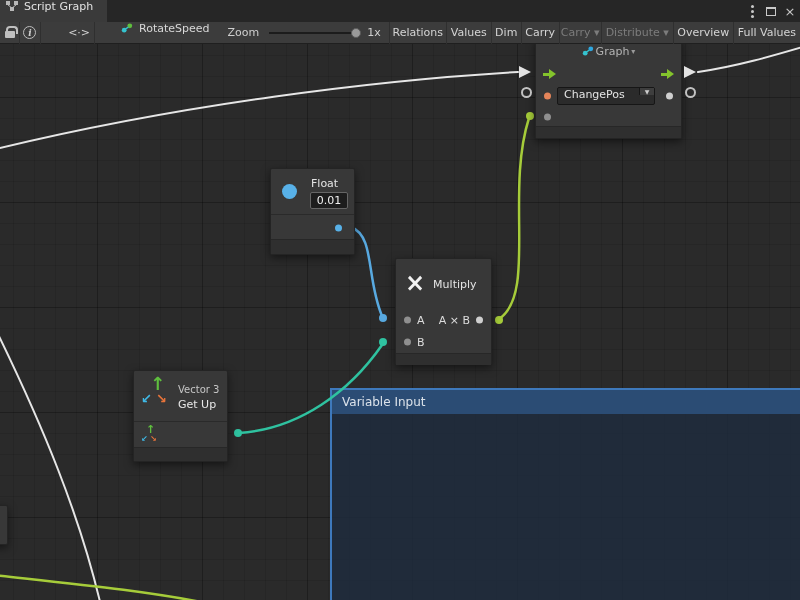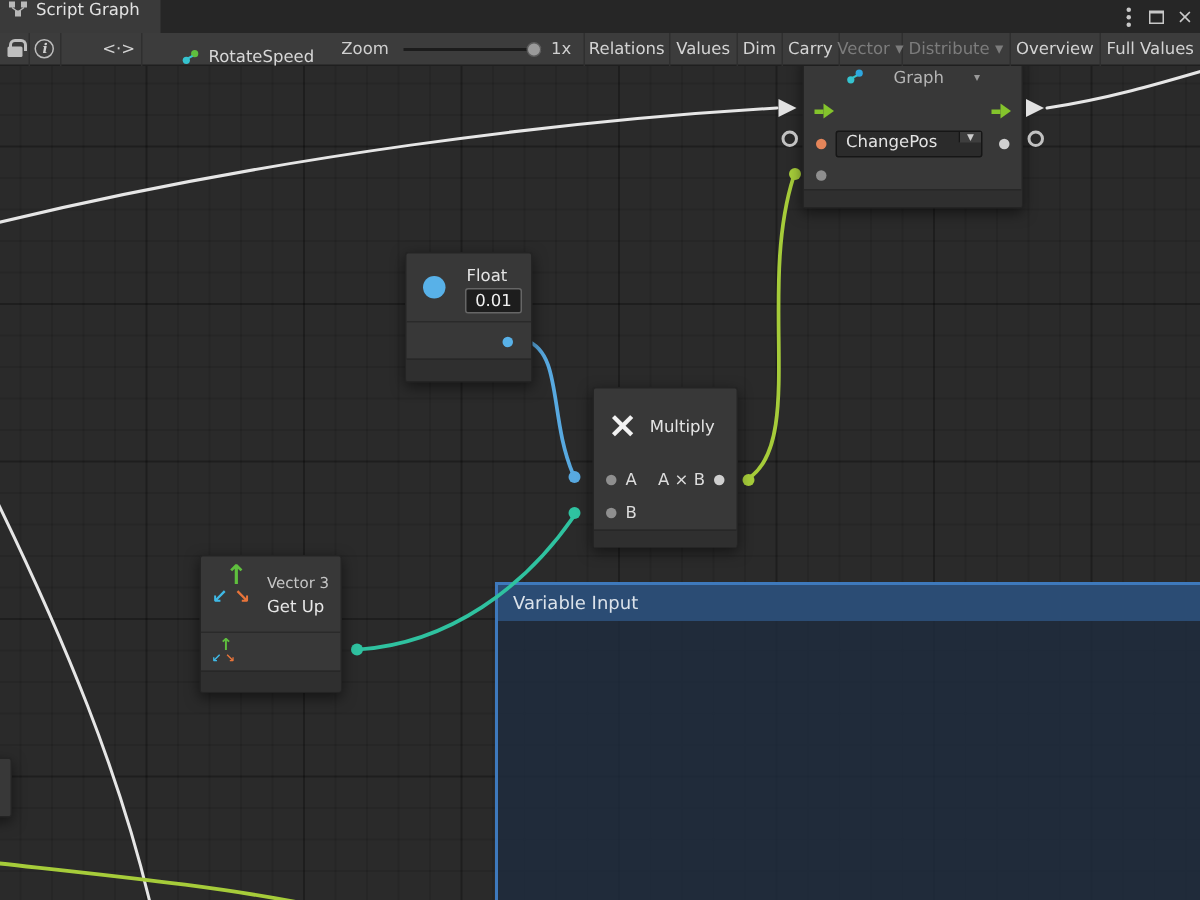--- a/index.html
+++ b/index.html
@@ -29,21 +29,21 @@
   
   .toolbar{position:absolute;top:22px;left:0;right:0;height:22px;background:#3c3c3c;border-bottom:1px solid #1f1f1f;z-index:20;display:flex;align-items:center}
   .tb-btn{height:22px;display:flex;align-items:center;justify-content:center;padding:0 4px;border-right:1px solid #2f2f2f;color:#d4d4d4;white-space:nowrap}
   .tb-btn.disabled{color:#7c7c7c}
   .tb-icon-btn{width:22px;padding:0}
   .tb-spacer{height:22px}
   .lock{position:relative;display:block;width:10px;height:7px;background:#bfbfbf;border-radius:1px;margin-top:4px}
   .lock:before{content:"";position:absolute;left:1px;top:-5px;width:8px;height:6px;border:2px solid #bfbfbf;border-bottom:none;border-radius:4px 4px 0 0}
   .info-circle{display:flex;align-items:center;justify-content:center;width:13px;height:13px;border:1px solid #bdbdbd;border-radius:50%;color:#d0d0d0;font-size:9px;font-weight:700;font-family:"DejaVu Serif",serif}
   .info-circle:after{content:"i"}
-  .tb-crumb{display:flex;align-items:flex-end;gap:6px;height:22px;padding:0 8px;color:#d8d8d8}
+  .tb-crumb{display:flex;align-items:flex-start;gap:6px;height:22px;padding:0 8px;color:#d8d8d8}
   .zoom-label{margin-left:10px;color:#cfcfcf}
   .zoom-slider{position:relative;width:100px;height:22px;margin:0 6px 0 10px}
   .z-track{position:absolute;left:0;right:0;top:10px;height:2px;background:#1c1c1c}
   .z-knob{position:absolute;right:0;top:6px;width:10px;height:10px;border-radius:50%;background:#9a9a9a;border:1px solid #5c5c5c}
   .zoom-value{margin-right:8px;color:#cfcfcf}
 
   
   .group-box{position:absolute;left:330px;top:388px;width:474px;height:216px;border:2px solid var(--group-border,#3e79bc);background:rgba(30,44,62,.82);z-index:1}
   .group-header{height:24px;background:var(--group-header,#2b4c74);display:flex;align-items:center;padding:0 10px;font-size:12px;color:#dbe2ea}
 
@@ -58,21 +58,21 @@
 
   
   .node{position:absolute;background:#383838;border:1px solid #242424;border-radius:2px;box-shadow:0 3px 9px rgba(0,0,0,.5);z-index:3}
   .node-footer{position:absolute;left:0;right:0;bottom:0;height:13px;background:#2f2f2f;border-top:1px solid #272727}
   .dot{position:absolute;width:7px;height:7px;border-radius:50%;top:50%;transform:translateY(-50%)}
   .dot.left{left:8px}.dot.right-dot{right:8px}
   .dot.orange{background:var(--port-orange,#e5855a)}.dot.gray{background:#8f8f8f}.dot.white{background:#cfcfcf}.dot.blue{background:var(--float-blue,#58b1e8)}
 
   
   .event-node{left:535px;top:38px;width:147px;height:101px}
-  .ev-header{position:absolute;left:0;top:0;right:0;height:24px;display:flex;align-items:center;justify-content:center;gap:20px;color:#b4b4b4}
+  .ev-header{position:absolute;left:0;top:0;right:0;height:24px;display:flex;align-items:center;justify-content:center;gap:2px;color:#b4b4b4}
   .ev-caret{font-size:8px;color:#9a9a9a}
   .ev-flow{position:absolute;left:0;top:24px;right:0;height:22px}
   .ev-val{position:absolute;left:0;top:46px;right:0;height:22px}
   .ev-row3{position:absolute;left:0;top:68px;right:0;height:20px}
   .event-node .node-footer{height:12px}
   .flow-arrow{position:absolute;left:7px;top:50%;transform:translateY(-50%);display:flex;align-items:center}
   .flow-arrow.right{left:auto;right:7px}
   .flow-arrow .bar{display:block;width:6px;height:3px;background:var(--flow-green,#84c42c)}
   .flow-arrow .tri{display:block;width:0;height:0;border-left:7px solid var(--flow-green,#84c42c);border-top:5px solid transparent;border-bottom:5px solid transparent}
   .dropdown{position:absolute;left:21px;top:2px;height:18px;width:98px;display:flex;align-items:flex-start;background:#2b2b2b;border:1px solid #161616;border-radius:2px}
@@ -295,21 +295,21 @@
     <div class="tb-btn" style="width:48px">
         <span>Values</span>
       </div>
     <div class="tb-btn" style="width:30px">
         <span>Dim</span>
       </div>
     <div class="tb-btn" style="width:38px">
         <span>Carry</span>
       </div>
     <div class="tb-btn disabled" style="width:42px">
-        <span>Vector ▾</span>
+        <span>Carry ▾</span>
       </div>
     <div class="tb-btn disabled" style="width:72px">
         <span>Distribute ▾</span>
       </div>
     <div class="tb-btn" style="width:60px">
         <span>Overview</span>
       </div>
     <div class="tb-btn" style="width:68px;border-right:none">
         <span>Full Values</span>
       </div>

